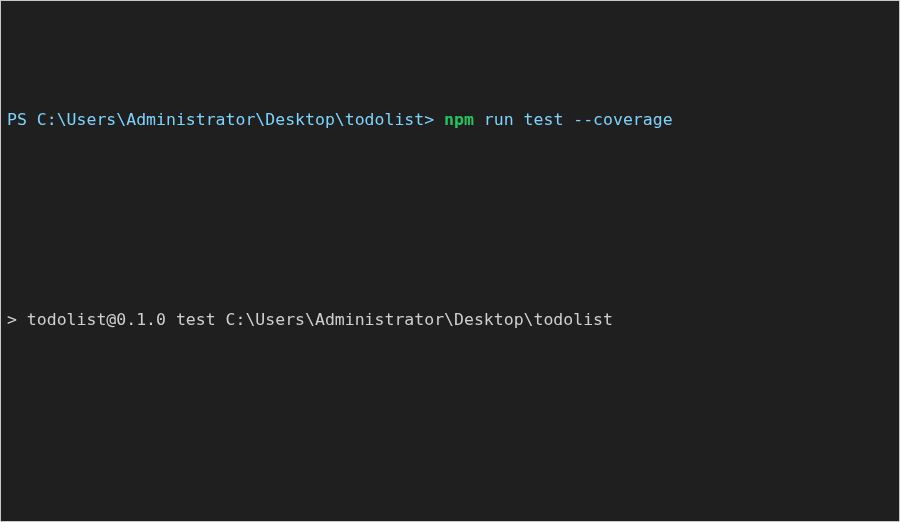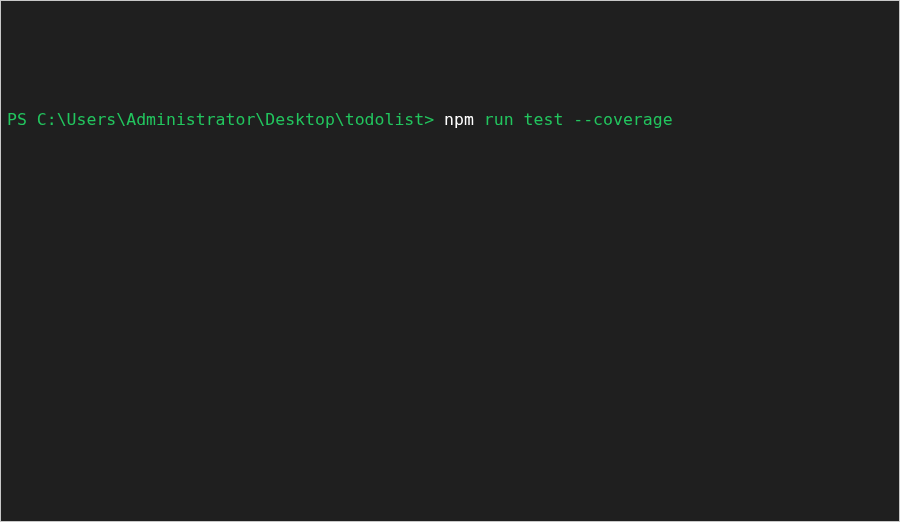--- a/index.html
+++ b/index.html
@@ -28,34 +28,35 @@
     right: 0;
     white-space: pre;
   }
   .line {
     height: 25px;
     white-space: pre;
   }
   .blank { height: 25px; }
 
   
-  .white   { color: #22c55e; }
-  .yellow  { color: #ffffff; font-weight: normal; }
+  .white   { color: #7dd3fc; }
+  .yellow  { color: #22c55e; font-weight: bold; }
 </style>
 </head>
 <body>
 
 <div id="terminal">
   <div class="screen">
 
     
     <div class="line"><span class="white">PS C:\Users\Administrator\Desktop\todolist&gt;</span><span class="white"> </span><span class="yellow">npm</span><span class="white"> run test --coverage</span></div>
 
     <div class="blank"></div>
 
+    <div class="line">&gt; todolist@0.1.0 test C:\Users\Administrator\Desktop\todolist</div>
 
     <div class="blank"></div>
 
     
     
 
     
 
     
     

